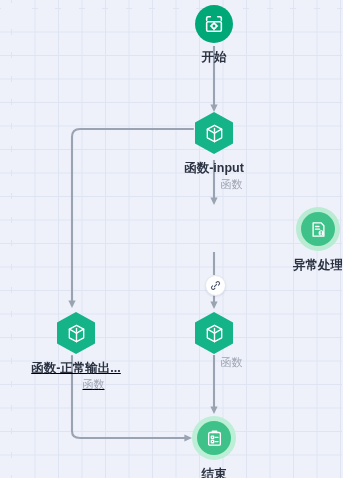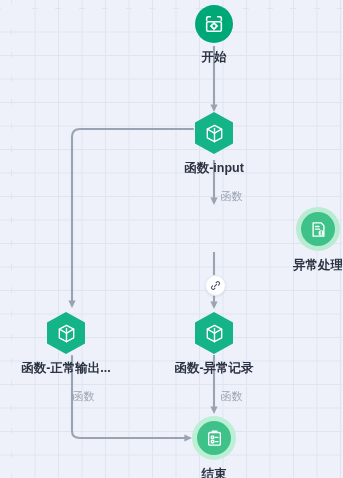--- a/index.html
+++ b/index.html
@@ -100,21 +100,21 @@
     font-size: 12.5px;
     font-weight: bold;
     color: #2b3242;
     line-height: 15px;
     white-space: nowrap;
     overflow: hidden;
     text-overflow: ellipsis;
     letter-spacing: 0px;
   }
   .node-sub {
-    margin-top: 14px;
+    margin-top: 2px;
     font-size: 11px;
     color: #9ba2b0;
     line-height: 13px;
     white-space: nowrap;
     padding-left: 35px;
   }
 
   
   .edge-badge {
     position: absolute;
@@ -211,21 +211,21 @@
   <div class="edge-badge" style="left:214px; top:284px;">
     <span>
       <svg width="11" height="11" viewBox="0 0 24 24" fill="none" stroke="#4a5366" stroke-width="2.3" stroke-linecap="round" stroke-linejoin="round">
         <path d="M9.6 14.4 L14.4 9.6"></path>
         <path d="M13.1 6.1 L14.8 4.4 A3.7 3.7 0 0 1 20 9.6 L18.3 11.3"></path>
         <path d="M10.9 17.9 L9.2 19.6 A3.7 3.7 0 0 1 4 14.4 L5.7 12.7"></path>
       </svg>
     </span>
   </div>
 
-  <div class="node" style="left:66px; top:312px;">
+  <div class="node" style="left:76px; top:312px;text-decoration:underline;">
     <div class="node-shape hex-node" style="background:#14b388;">
       <span>
         <svg width="21" height="21" viewBox="0 0 24 24" fill="none" stroke="#ffffff" stroke-width="1.6" stroke-linecap="round" stroke-linejoin="round">
           <path d="M12 2.6 L20.2 7.1 V16.9 L12 21.4 L3.8 16.9 V7.1 Z"></path>
           <path d="M3.8 7.1 L12 11.6 L20.2 7.1"></path>
           <path d="M12 11.6 V21.4"></path>
           <path d="M12 6.2 V9.4"></path>
         </svg>
       </span>
     </div>
@@ -237,21 +237,20 @@
     <div class="node-shape hex-node" style="background:#14b388;">
       <span>
         <svg width="21" height="21" viewBox="0 0 24 24" fill="none" stroke="#ffffff" stroke-width="1.6" stroke-linecap="round" stroke-linejoin="round">
           <path d="M12 2.6 L20.2 7.1 V16.9 L12 21.4 L3.8 16.9 V7.1 Z"></path>
           <path d="M3.8 7.1 L12 11.6 L20.2 7.1"></path>
           <path d="M12 11.6 V21.4"></path>
           <path d="M12 6.2 V9.4"></path>
         </svg>
       </span>
     </div>
-    <div class="node-label">函数-异常记录</div>
     <div class="node-sub">函数</div>
   </div>
 
   <div class="node" style="left:214px; top:416px;">
     <div class="node-shape circle-halo" style="background:#bdeed6;">
       <div class="circle-node" style="width:34px; height:34px; background:#3fc28a;">
         <span>
           <svg width="19" height="19" viewBox="0 0 24 24" fill="none" stroke="#ffffff" stroke-width="1.7" stroke-linecap="round" stroke-linejoin="round">
             <rect x="4.6" y="4.4" width="14.8" height="16" rx="1.6"></rect>
             <path d="M9.2 4.4 V2.9 H14.8 V4.4" fill="none"></path>

